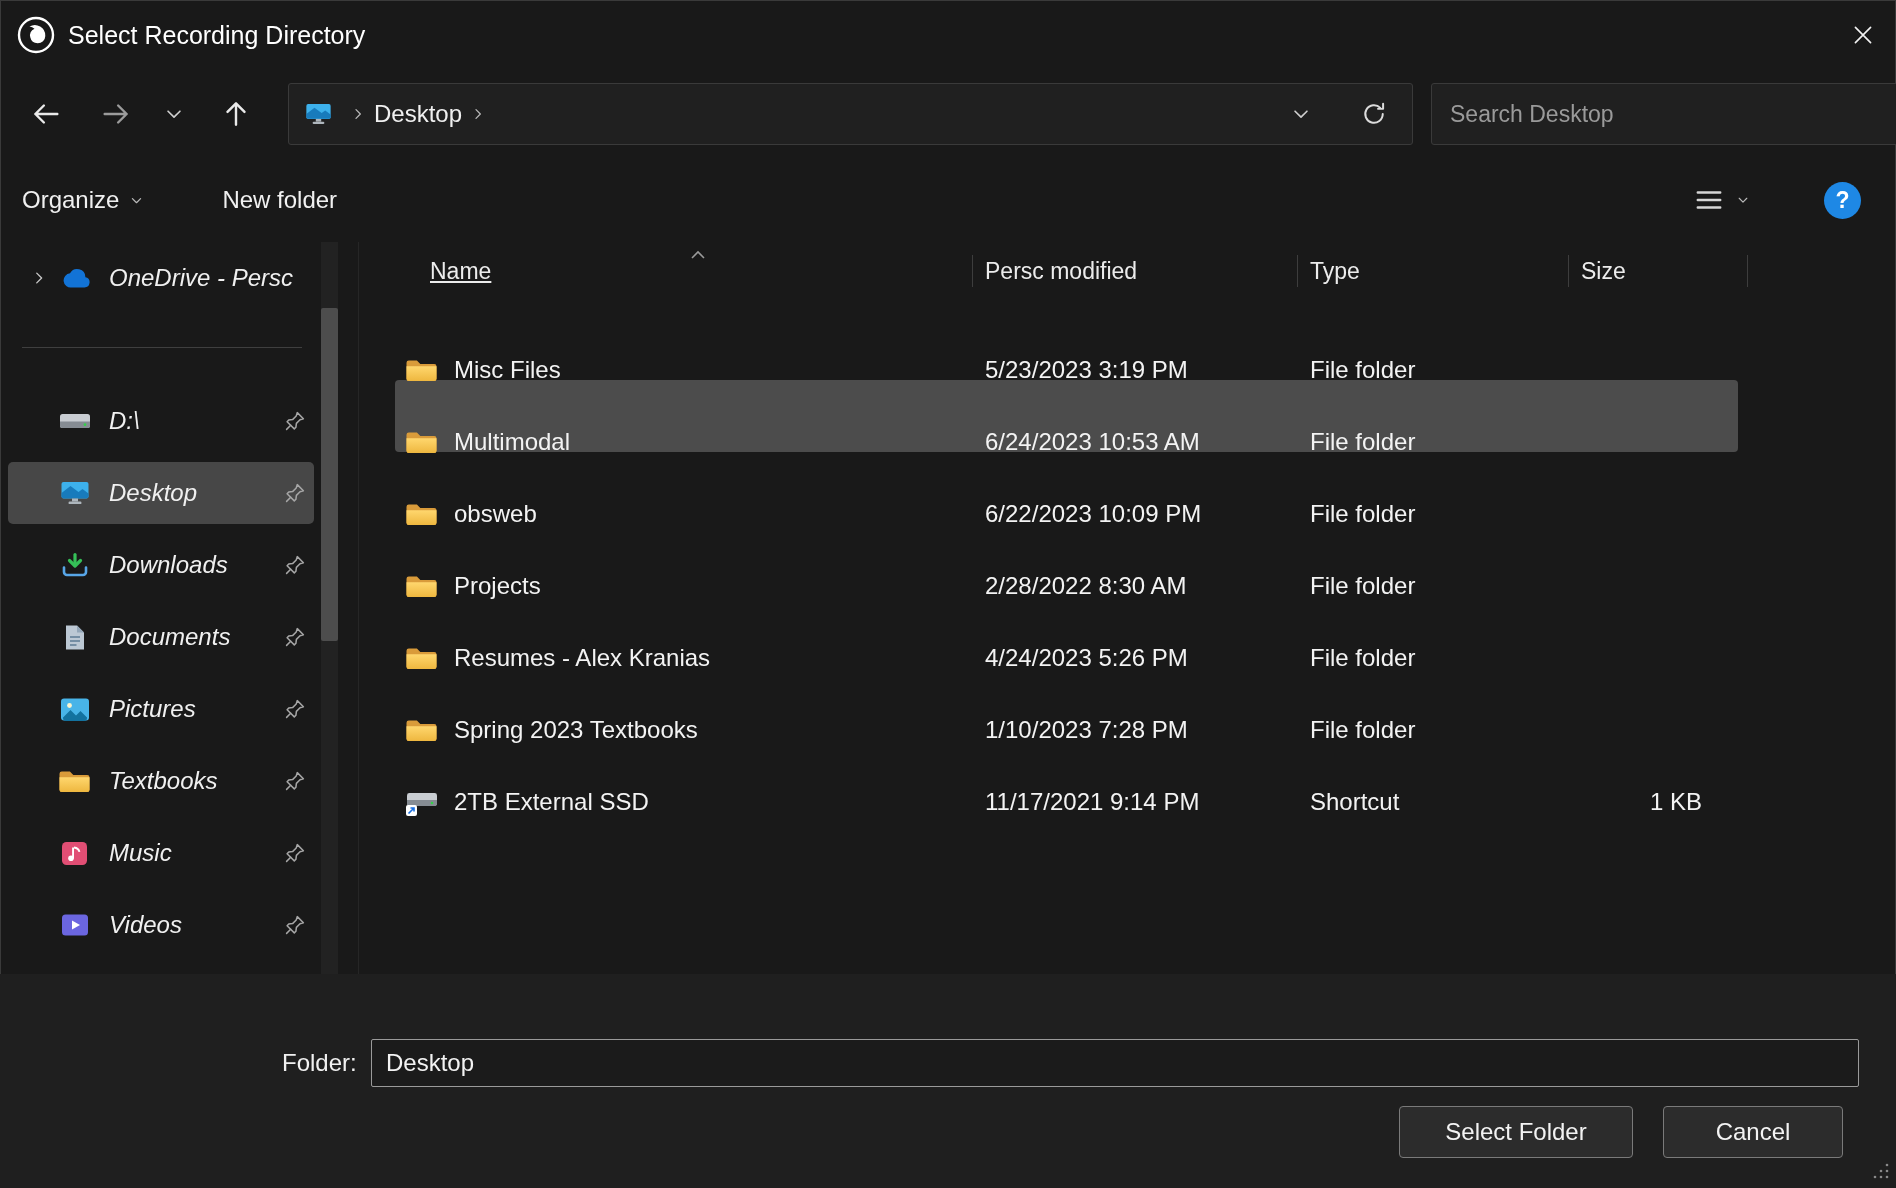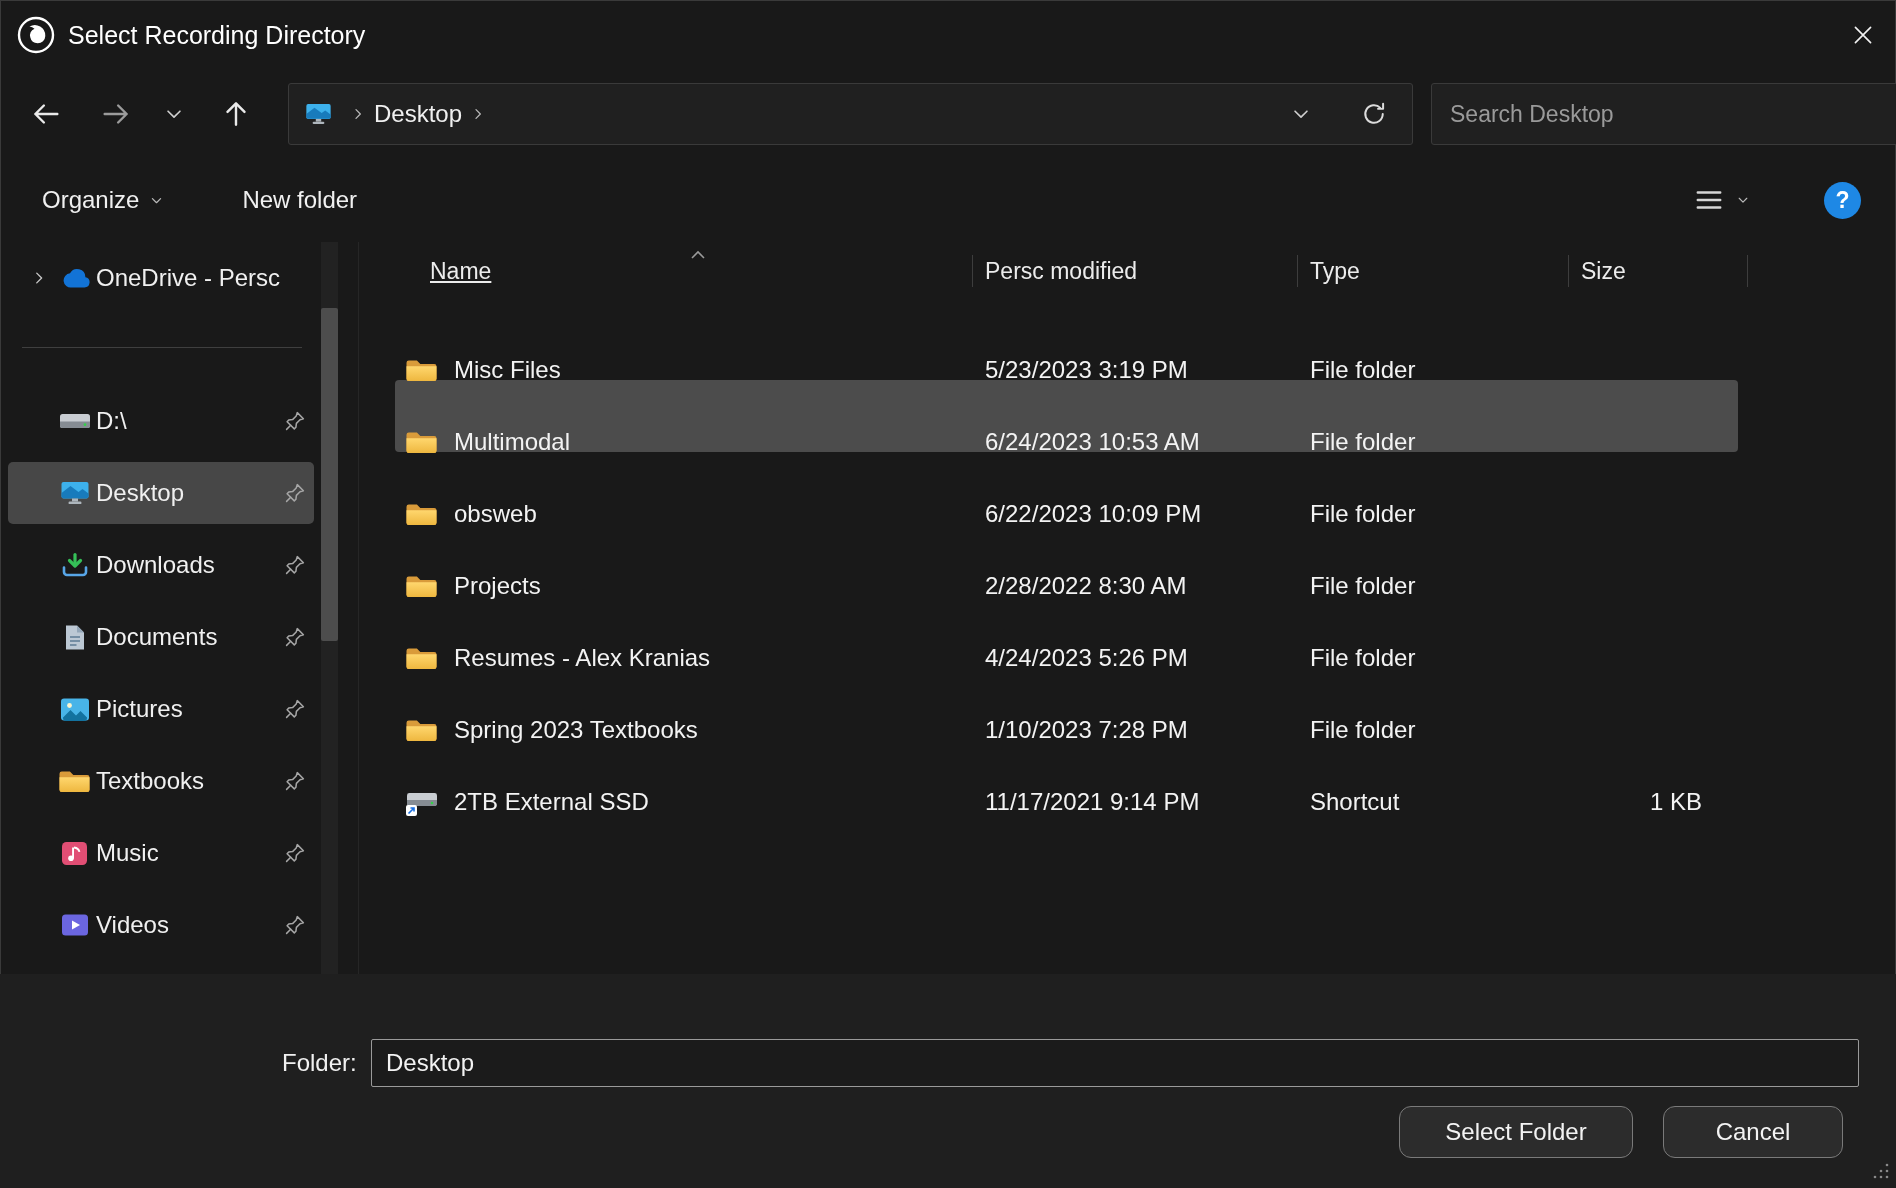--- a/index.html
+++ b/index.html
@@ -28,34 +28,34 @@
   .addr-right { margin-left:auto; display:flex; align-items:center; gap:48px; padding-right:8px; }
   .addr-right > span { display:flex; align-items:center; }
   .searchbox { position:absolute; left:1431px; top:13px; width:531px; height:62px; background:#202020;
     border:1px solid #3a3a3a; border-radius:3px; display:flex; align-items:center; padding:0 18px; }
   .searchbox input { flex:1; background:transparent; border:none; outline:none; color:#e8e8e8; font-size:23px; font-family:inherit; }
   .searchbox input::placeholder { color:#9a9a9a; }
   .search-glyph { display:flex; align-items:center; margin-left:10px; }
 
   
   .toolbar { position:absolute; top:158px; left:0; width:100%; height:84px; display:flex; align-items:center; }
-  .organize { margin-left:42px; display:flex; align-items:center; gap:10px; font-size:24px; color:#f0f0f0; }
+  .organize { margin-left:22px; display:flex; align-items:center; gap:10px; font-size:24px; color:#f0f0f0; }
   .newfolder { margin-left:78px; font-size:24px; color:#f0f0f0; }
   .toolbar-right { position:absolute; right:35px; display:flex; align-items:center; }
   .view-group { display:flex; align-items:center; gap:12px; }
   .help-btn { width:37px; height:37px; border-radius:50%; background:#1e88e5; color:#fff; font-weight:bold;
     font-size:23px; display:flex; align-items:center; justify-content:center; margin-left:74px; }
 
   
   .sidebar { position:absolute; left:0; top:242px; width:358px; height:732px; overflow:hidden; }
   .side-item { height:72px; padding:5px 44px 5px 8px; }
   .side-row { height:100%; border-radius:5px; display:flex; align-items:center; padding-left:50px; position:relative; font-size:24px; color:#f0f0f0; }
   .side-item.selected .side-row { background:#474747; }
   .side-icon { width:33px; display:flex; justify-content:center; align-items:center; flex:none; }
-  .side-label { margin-left:5px; white-space:nowrap; overflow:hidden; }
+  .side-label { margin-left:18px; white-space:nowrap; overflow:hidden;font-style:italic; }
   .pin { position:absolute; right:8px; top:50%; transform:translateY(-50%); display:flex; }
   .expander { position:absolute; left:-28px; top:50%; transform:translateY(-50%); display:flex; }
   .side-sep { height:1px; background:#3f3f3f; margin:33px 56px 37px 22px; }
   .side-scroll-track { position:absolute; left:321px; top:242px; width:17px; height:732px; background:#222222; }
   .side-scroll-thumb { position:absolute; left:321px; top:308px; width:17px; height:333px; background:#4d4d4d; border-radius:2px; }
   .pane-divider { position:absolute; left:358px; top:242px; width:1px; height:732px; background:#262626; }
 
   
   .list-header { position:absolute; left:359px; top:242px; right:0; height:58px; display:grid;
     grid-template-columns:614px 325px 271px 179px 1fr; }
@@ -70,21 +70,21 @@
   .cell { padding-left:12px; white-space:nowrap;margin-top:48px; }
   .name-cell { display:flex; align-items:center; gap:16px; padding-left:10px; }
   .file-icon { display:flex; align-items:center; flex:none; }
   .size-cell { text-align:right; padding-right:36px; padding-left:0; }
 
   
   .footer { position:absolute; left:0; top:974px; width:100%; height:214px; background:#1f1f1f; }
   .folder-label { position:absolute; left:282px; top:65px; height:48px; line-height:48px; font-size:24px; color:#f0f0f0; }
   .folder-input { position:absolute; left:371px; top:65px; width:1488px; height:48px; background:#1b1b1b;
     border:1px solid #9a9a9a; border-radius:2px; color:#f3f3f3; font-size:24px; font-family:inherit; padding:0 14px; outline:none; }
-  .btn { position:absolute; top:132px; height:52px; background:#2c2c2c; border:1px solid #7a7a7a; border-radius:12px;
+  .btn { position:absolute; top:132px; height:52px; background:#2c2c2c; border:1px solid #7a7a7a; border-radius:4px;
     color:#f3f3f3; font-size:24px; font-family:inherit; }
   .btn-select { left:1399px; width:234px; }
   .btn-cancel { left:1663px; width:180px; }
   .resize-grip { position:absolute; right:6px; bottom:4px; }
 </style>
 </head>
 <body>
 
 <div class="window">
 

